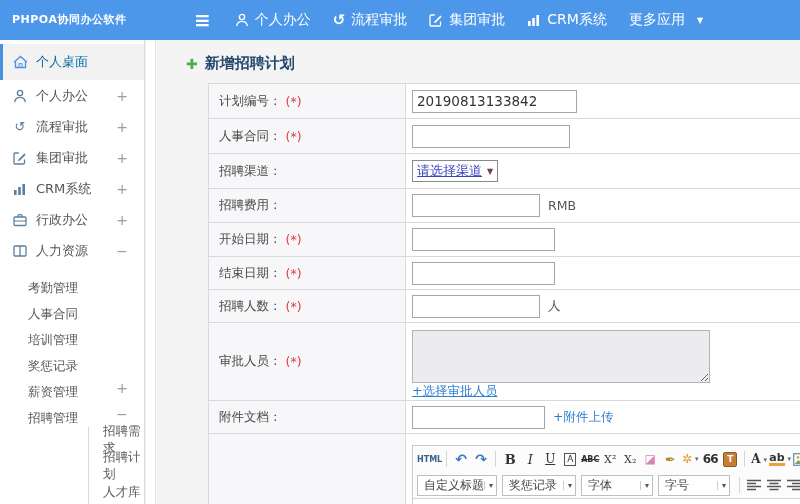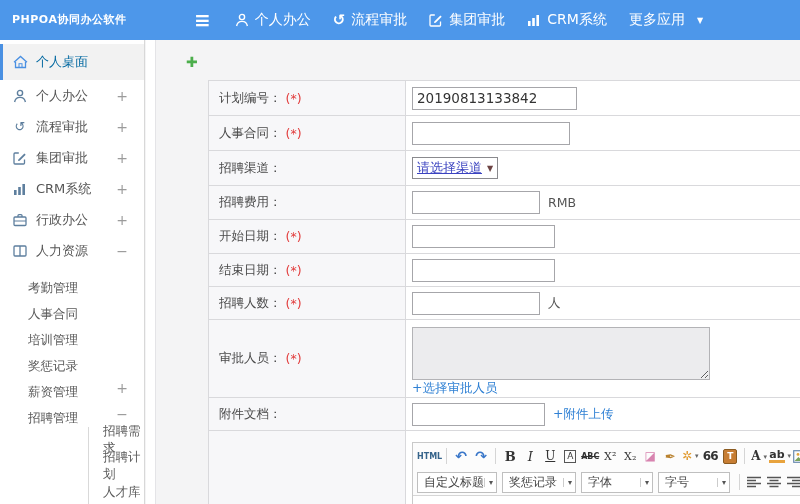--- a/index.html
+++ b/index.html
@@ -42,21 +42,21 @@
   .req { color:#e23c3c; margin-left:4px; }
   .fvalue { flex:1; background:#fff; display:flex; align-items:center; padding-left:6px; }
   .fvalue.col { flex-direction:column; align-items:flex-start; justify-content:flex-start; padding-top:5px; }
   .ti { height:23px; border:1px solid #a6a6aa; background:#fff; padding:1px 4px; font-size:13.5px; color:#333; font-family:inherit; }
   .suffix { margin-left:8px; font-size:12.5px; color:#555; }
   .blink { color:#2f80d4; font-size:12.5px; text-decoration:none; cursor:pointer; }
   .sel { display:inline-flex; align-items:center; height:22px; border:1px solid #8a8a8e; background:#fff; padding:0 4px 0 4px; cursor:pointer; }
   .sel .sel-txt { color:#3b43c0; font-size:13px; text-decoration:underline; }
   .sel .sel-arr { font-size:8px; color:#6d4343; margin-left:5px; }
   .ta { width:298px; height:54px; background:#ececee; border:1px solid #b3b3b6; resize:both; margin-top:2px; }
-  .ta-link { margin-top:0; }
+  .ta-link { margin-top:0;text-decoration:underline; }
   .after-input { margin-left:8px; }
 
   
   .editor { margin-top:6px; width:420px; border:1px solid #c9c9c9; background:#fcfcfc; display:flex; flex-direction:column; height:112px; }
   .tbrow { display:flex; align-items:center; padding:2px 4px; height:26px; flex-shrink:0; }
   .sep { width:1px; height:16px; background:#d5d5d5; margin:0 4px; flex-shrink:0; }
   .tbtn { min-width:20px; height:20px; display:inline-flex; align-items:center; justify-content:center; cursor:pointer; color:#333; flex-shrink:0; }
   .t-html { font-size:8px; font-weight:bold; color:#36648b; }
   .t-undo,.t-redo { color:#3a77c9; font-size:14px; font-weight:bold; }
   .t-b { font-family:"DejaVu Serif","Liberation Serif",serif; font-weight:bold; font-size:13px; }
@@ -226,20 +226,21 @@
           <span>人才库</span>
         </div>
     </div>
   </div>
 </div>
 <div class="gutter"></div>
 
 <div class="main">
   <div class="page-title">
     <span class="plus">✚</span>
+    <h2>新增招聘计划</h2>
   </div>
 
   <div class="form">
 
     <div class="frow" style="height:35px">
       <div class="flabel">
           <span>计划编号：</span>
           <span class="req">(*)</span>
         </div>
       <div class="fvalue">

